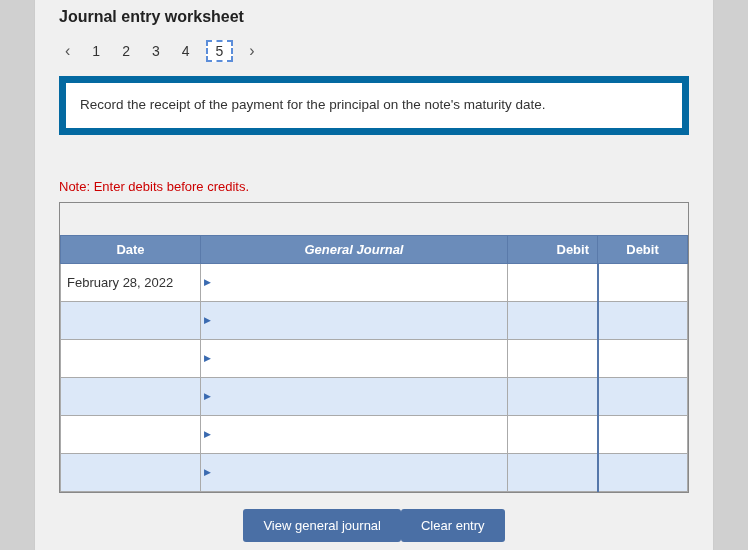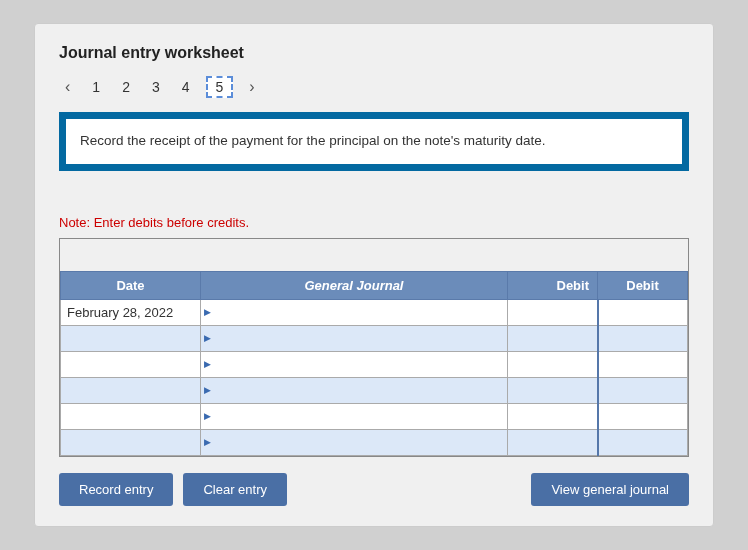--- a/index.html
+++ b/index.html
@@ -90,21 +90,21 @@
     thead th.credit-col { width: 90px; text-align: center; }
     tbody tr {
       background: #fff;
     }
     tbody tr:nth-child(even) {
       background: #dce8f8;
     }
     tbody td {
       border: 1px solid #aaa;
       padding: 5px 6px;
-      height: 26px;
+      height: 38px;
       font-size: 13px;
       color: #333;
     }
     tbody td.date-cell { width: 140px; }
     tbody td.journal-cell { position: relative; padding-left: 12px; }
     tbody td.journal-cell::before {
       content: '▶';
       font-size: 9px;
       color: #3a6ab0;
       position: absolute;
@@ -201,17 +201,16 @@
           <td class="date-cell"></td>
           <td class="journal-cell"></td>
           <td class="debit-cell"></td>
           <td class="credit-cell"></td>
         </tr>
       </tbody>
     </table>
   </div>
 
   <div class="buttons-row">
-    <button class="btn btn-record">Record entry</button>
+    <button class="btn btn-view">View general journal</button>
     <button class="btn btn-clear">Clear entry</button>
-    <button class="btn btn-view">View general journal</button>
   </div>
 </div>
 
 </body></html>

